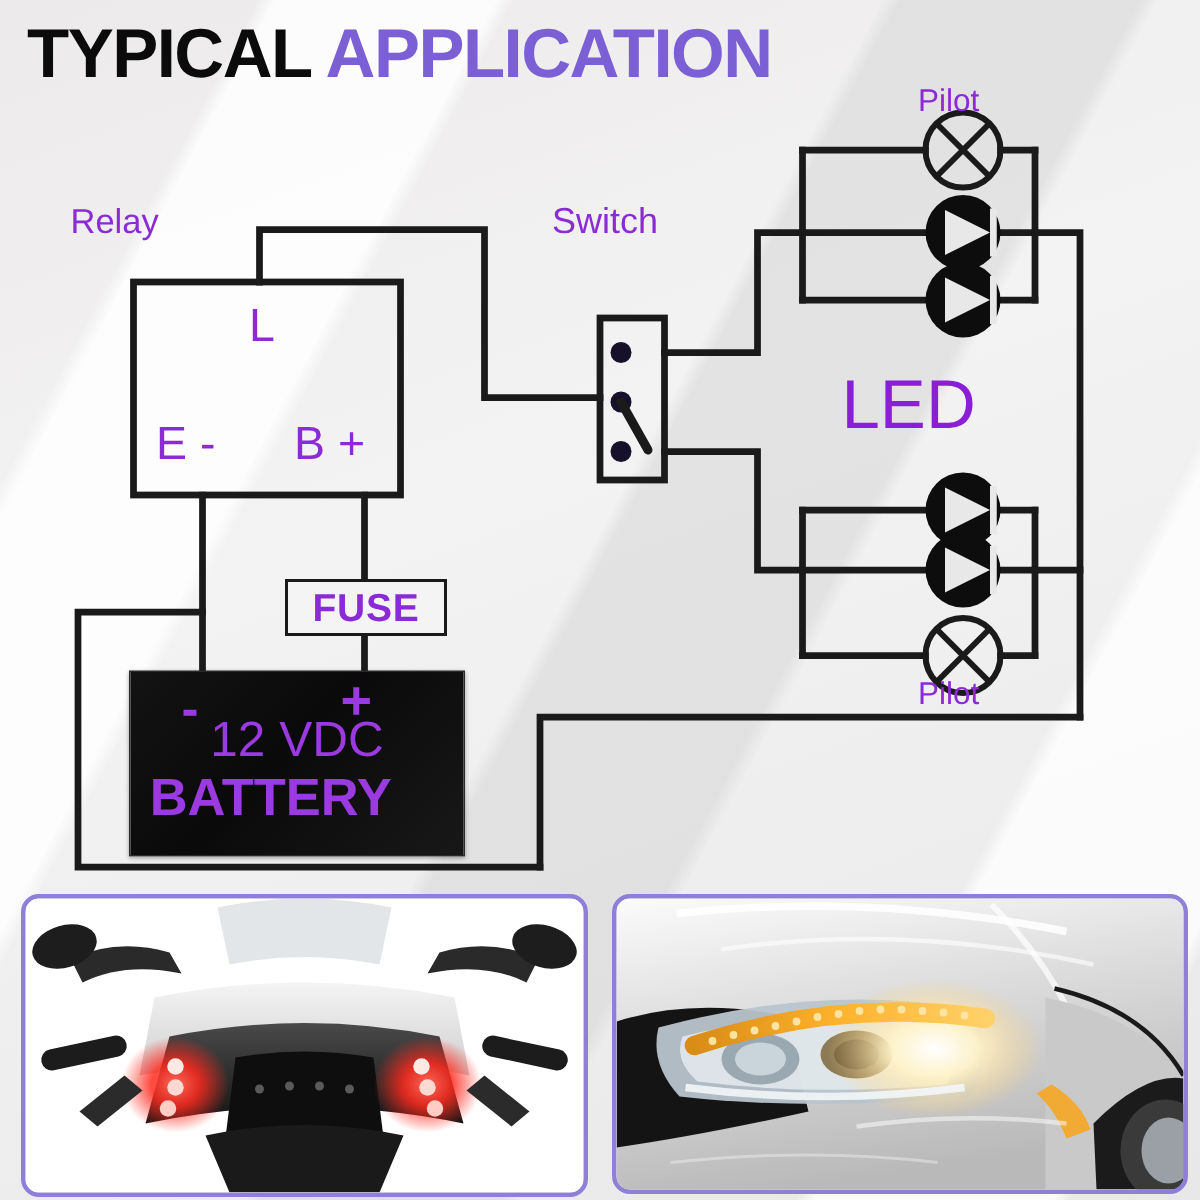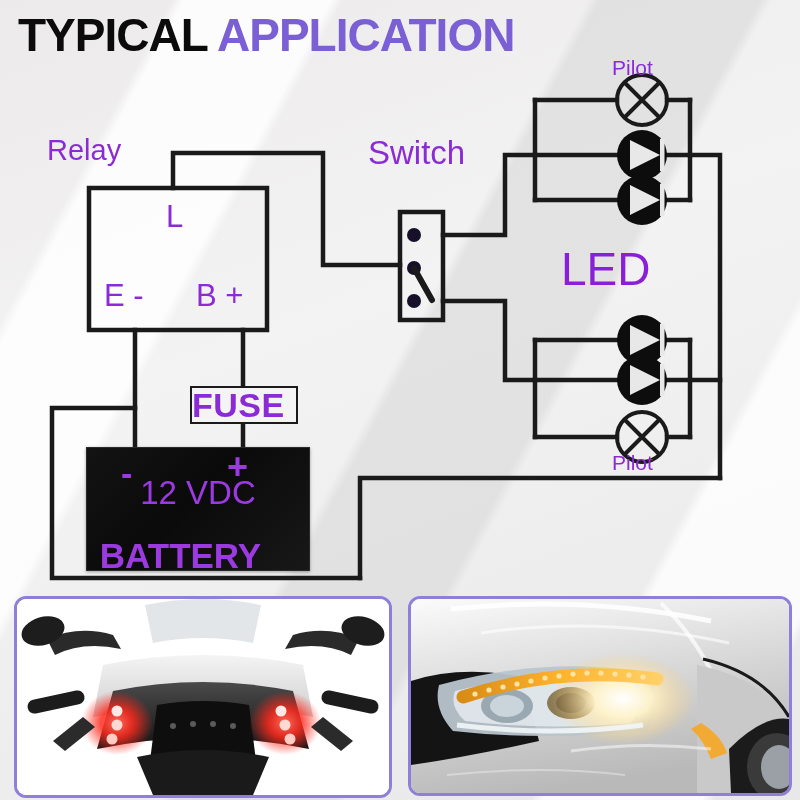--- a/index.html
+++ b/index.html
@@ -22,56 +22,56 @@
     white-space:nowrap;line-height:1;
   }
   #title .t1{color:#0b0b0b;}
   #title .t2{color:#7b5fd4;}
 
   
   #schematic{position:absolute;left:0;top:0;width:800px;height:600px;}
 
   
   .lab{position:absolute;font-weight:normal;white-space:nowrap;line-height:1;}
-  #lbl-relay{left:47px;top:136px;font-size:29px;color:#8b2bd6;}
-  #lbl-switch{left:368px;top:136px;font-size:33px;color:#8b2bd6;}
+  #lbl-relay{left:47px;top:136px;font-size:23px;color:#8b2bd6;}
+  #lbl-switch{left:368px;top:136px;font-size:24px;color:#8b2bd6;}
   #lbl-led{left:561px;top:246px;font-size:46px;color:#8a1fd8;}
   #lbl-pilot-top{left:612px;top:57px;font-size:21px;color:#8b2bd6;}
   #lbl-pilot-bot{left:612px;top:452px;font-size:21px;color:#8b2bd6;}
   #lbl-L{left:166px;top:201px;font-size:31px;color:#8b2bd6;}
   #lbl-E{left:104px;top:280px;font-size:31px;color:#8b2bd6;}
   #lbl-B{left:196px;top:280px;font-size:31px;color:#8b2bd6;}
 
   
   #fuse{
     position:absolute;left:190px;top:386px;width:104px;height:34px;
     border:2px solid #1a1a1a;background:#f5f4f4;
-    display:flex;align-items:center;
-    font-size:34px;font-weight:bold;color:#8b2bd6;letter-spacing:.5px;
+    display:flex;align-items:center;justify-content:center;
+    font-size:26px;font-weight:bold;color:#8b2bd6;letter-spacing:.5px;
   }
   
   #battery{
     position:absolute;left:86px;top:447px;width:222px;height:122px;
     background:linear-gradient(135deg,#131313 0%,#0a0a0a 45%,#181818 100%);
     border:1px solid #2a2a2a;
     box-shadow:0 1px 3px rgba(0,0,0,.35);
   }
   #battery .bt-minus{
     position:absolute;left:34px;top:8px;font-size:34px;font-weight:bold;color:#9b3ae0;line-height:1;
   }
   #battery .bt-plus{
     position:absolute;left:140px;top:1px;font-size:36px;font-weight:bold;color:#9b3ae0;line-height:1;
   }
   #battery .bt-l1{
     position:absolute;left:0;top:28px;width:222px;text-align:center;
     font-size:33px;font-weight:normal;color:#9b3ae0;line-height:1;
   }
   #battery .bt-l2{
     position:absolute;left:0;top:66px;width:187px;text-align:center;
-    font-size:35px;font-weight:bold;color:#9b3ae0;line-height:1;margin-top:24px;
+    font-size:35px;font-weight:bold;color:#9b3ae0;line-height:1;
   }
 
   
   .photo{
     position:absolute;border:3px solid #8f7fd8;border-radius:12px;overflow:hidden;
     background:#fff;
   }
   #photo-left{left:14px;top:596px;width:372px;height:196px;}
   #photo-right{left:408px;top:596px;width:378px;height:194px;}
   .photo svg{display:block;width:100%;height:100%;}

